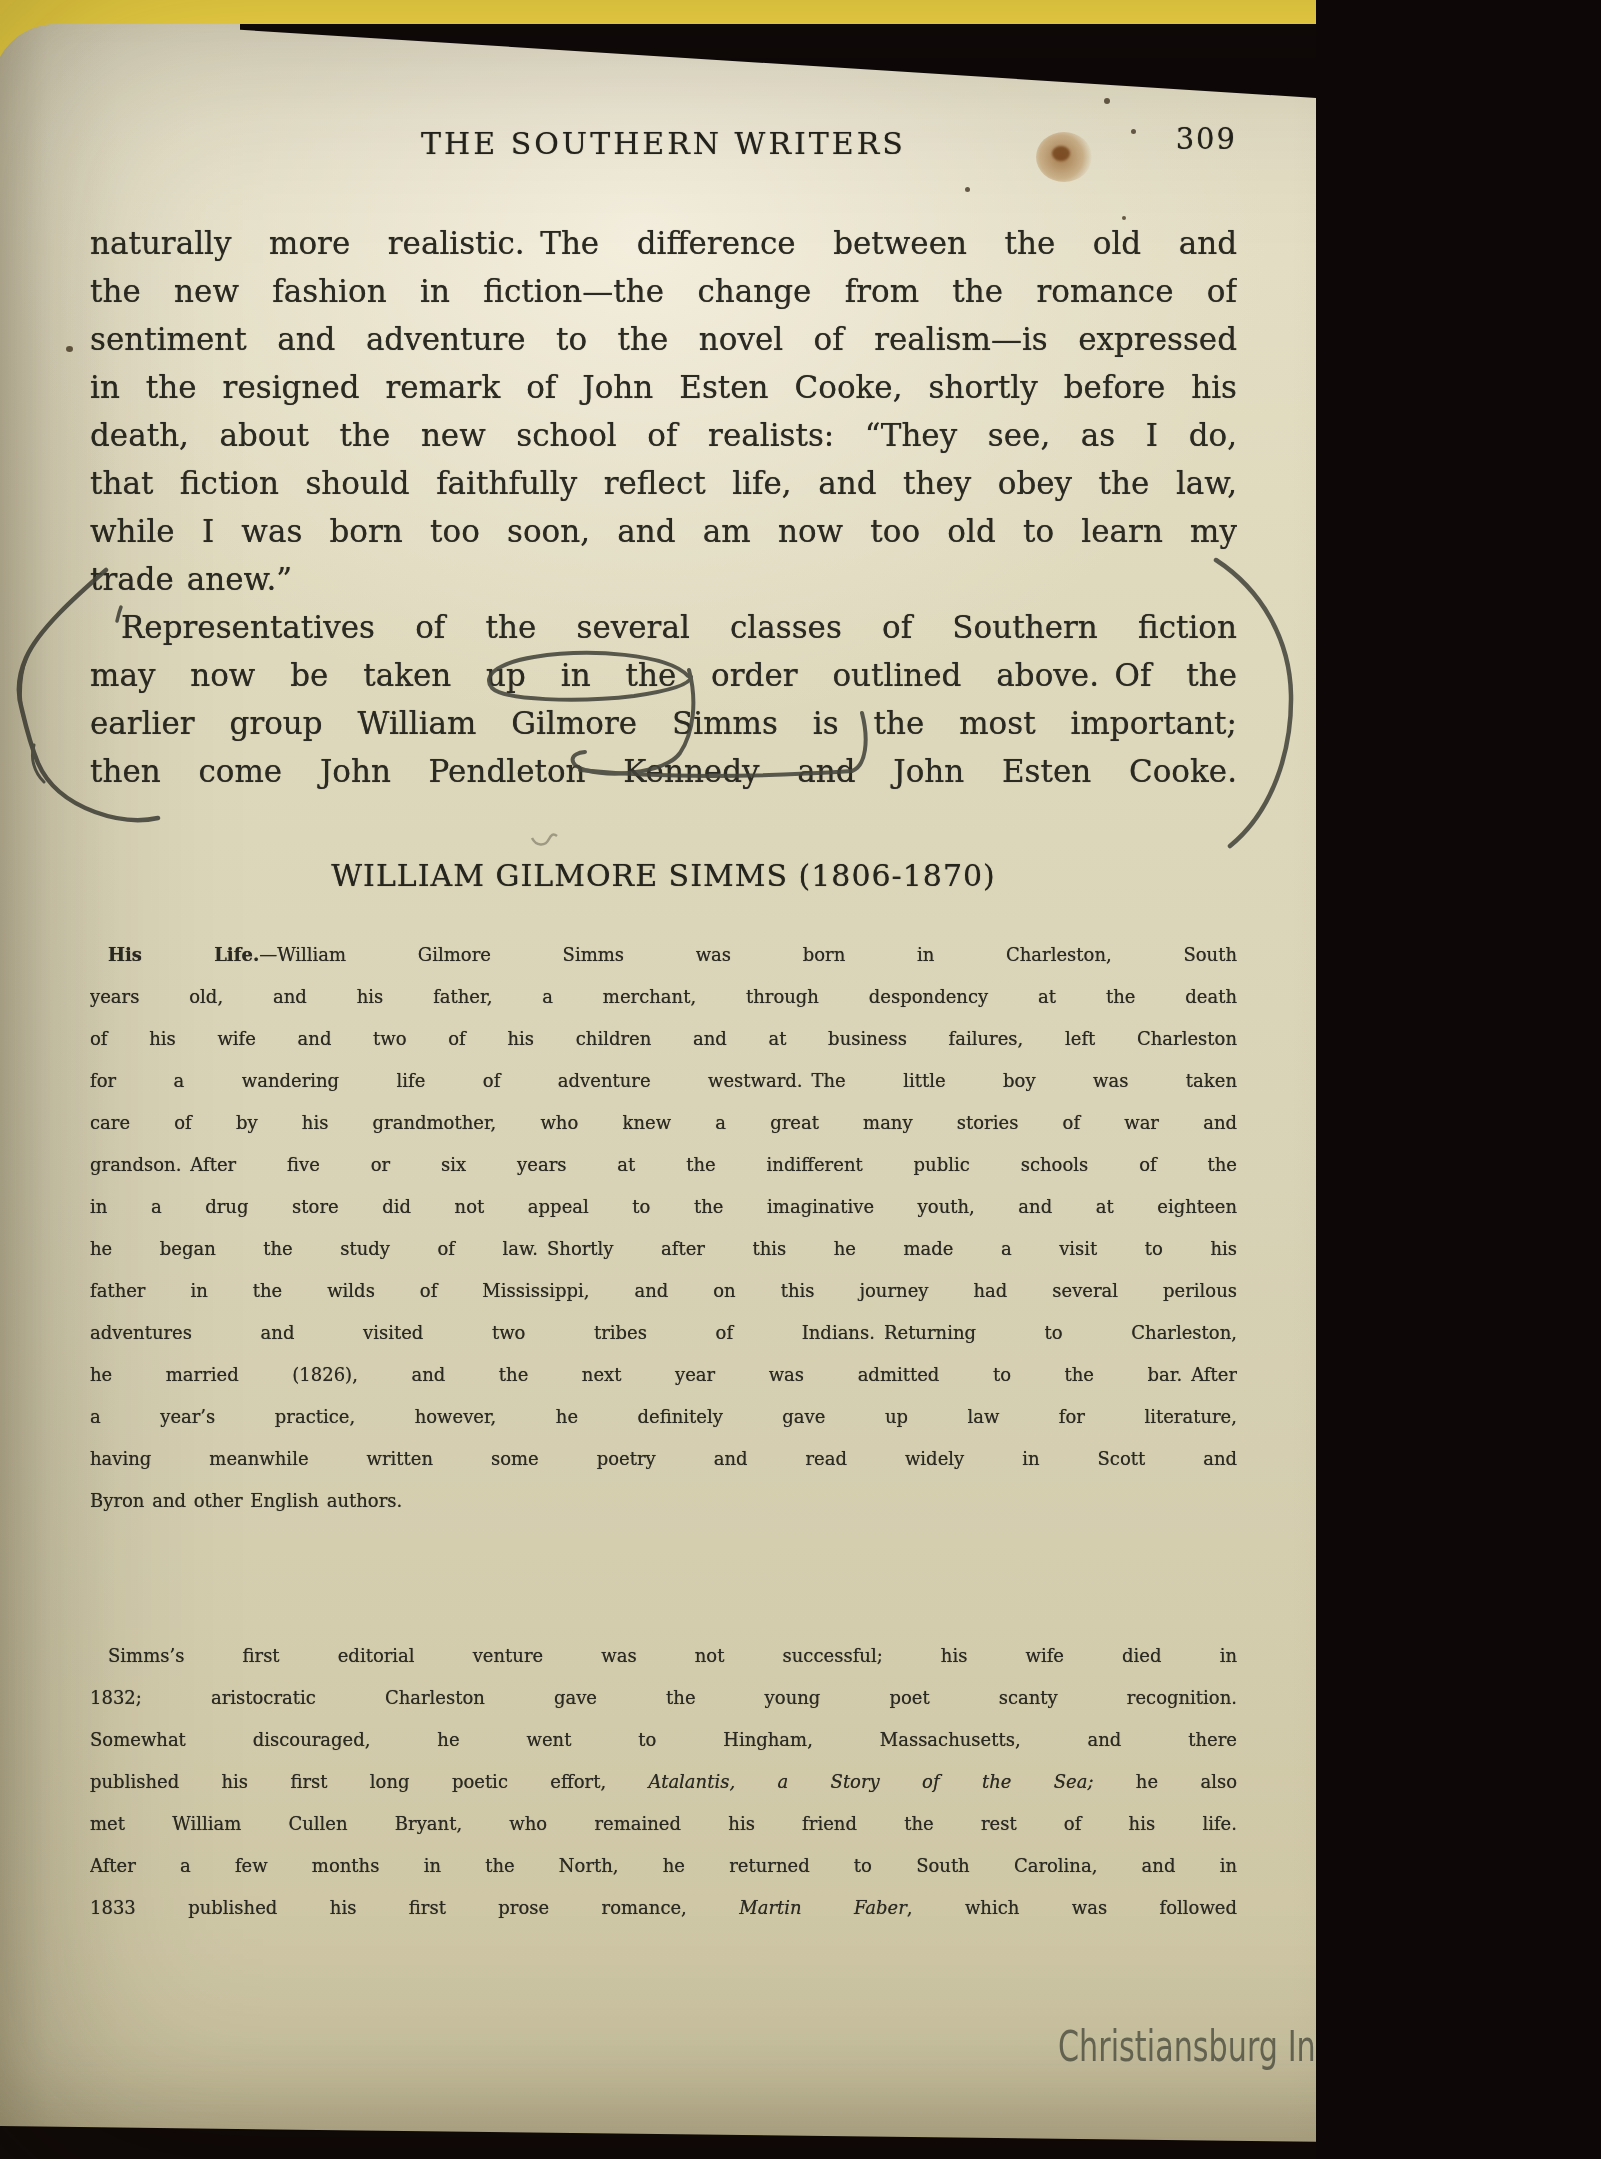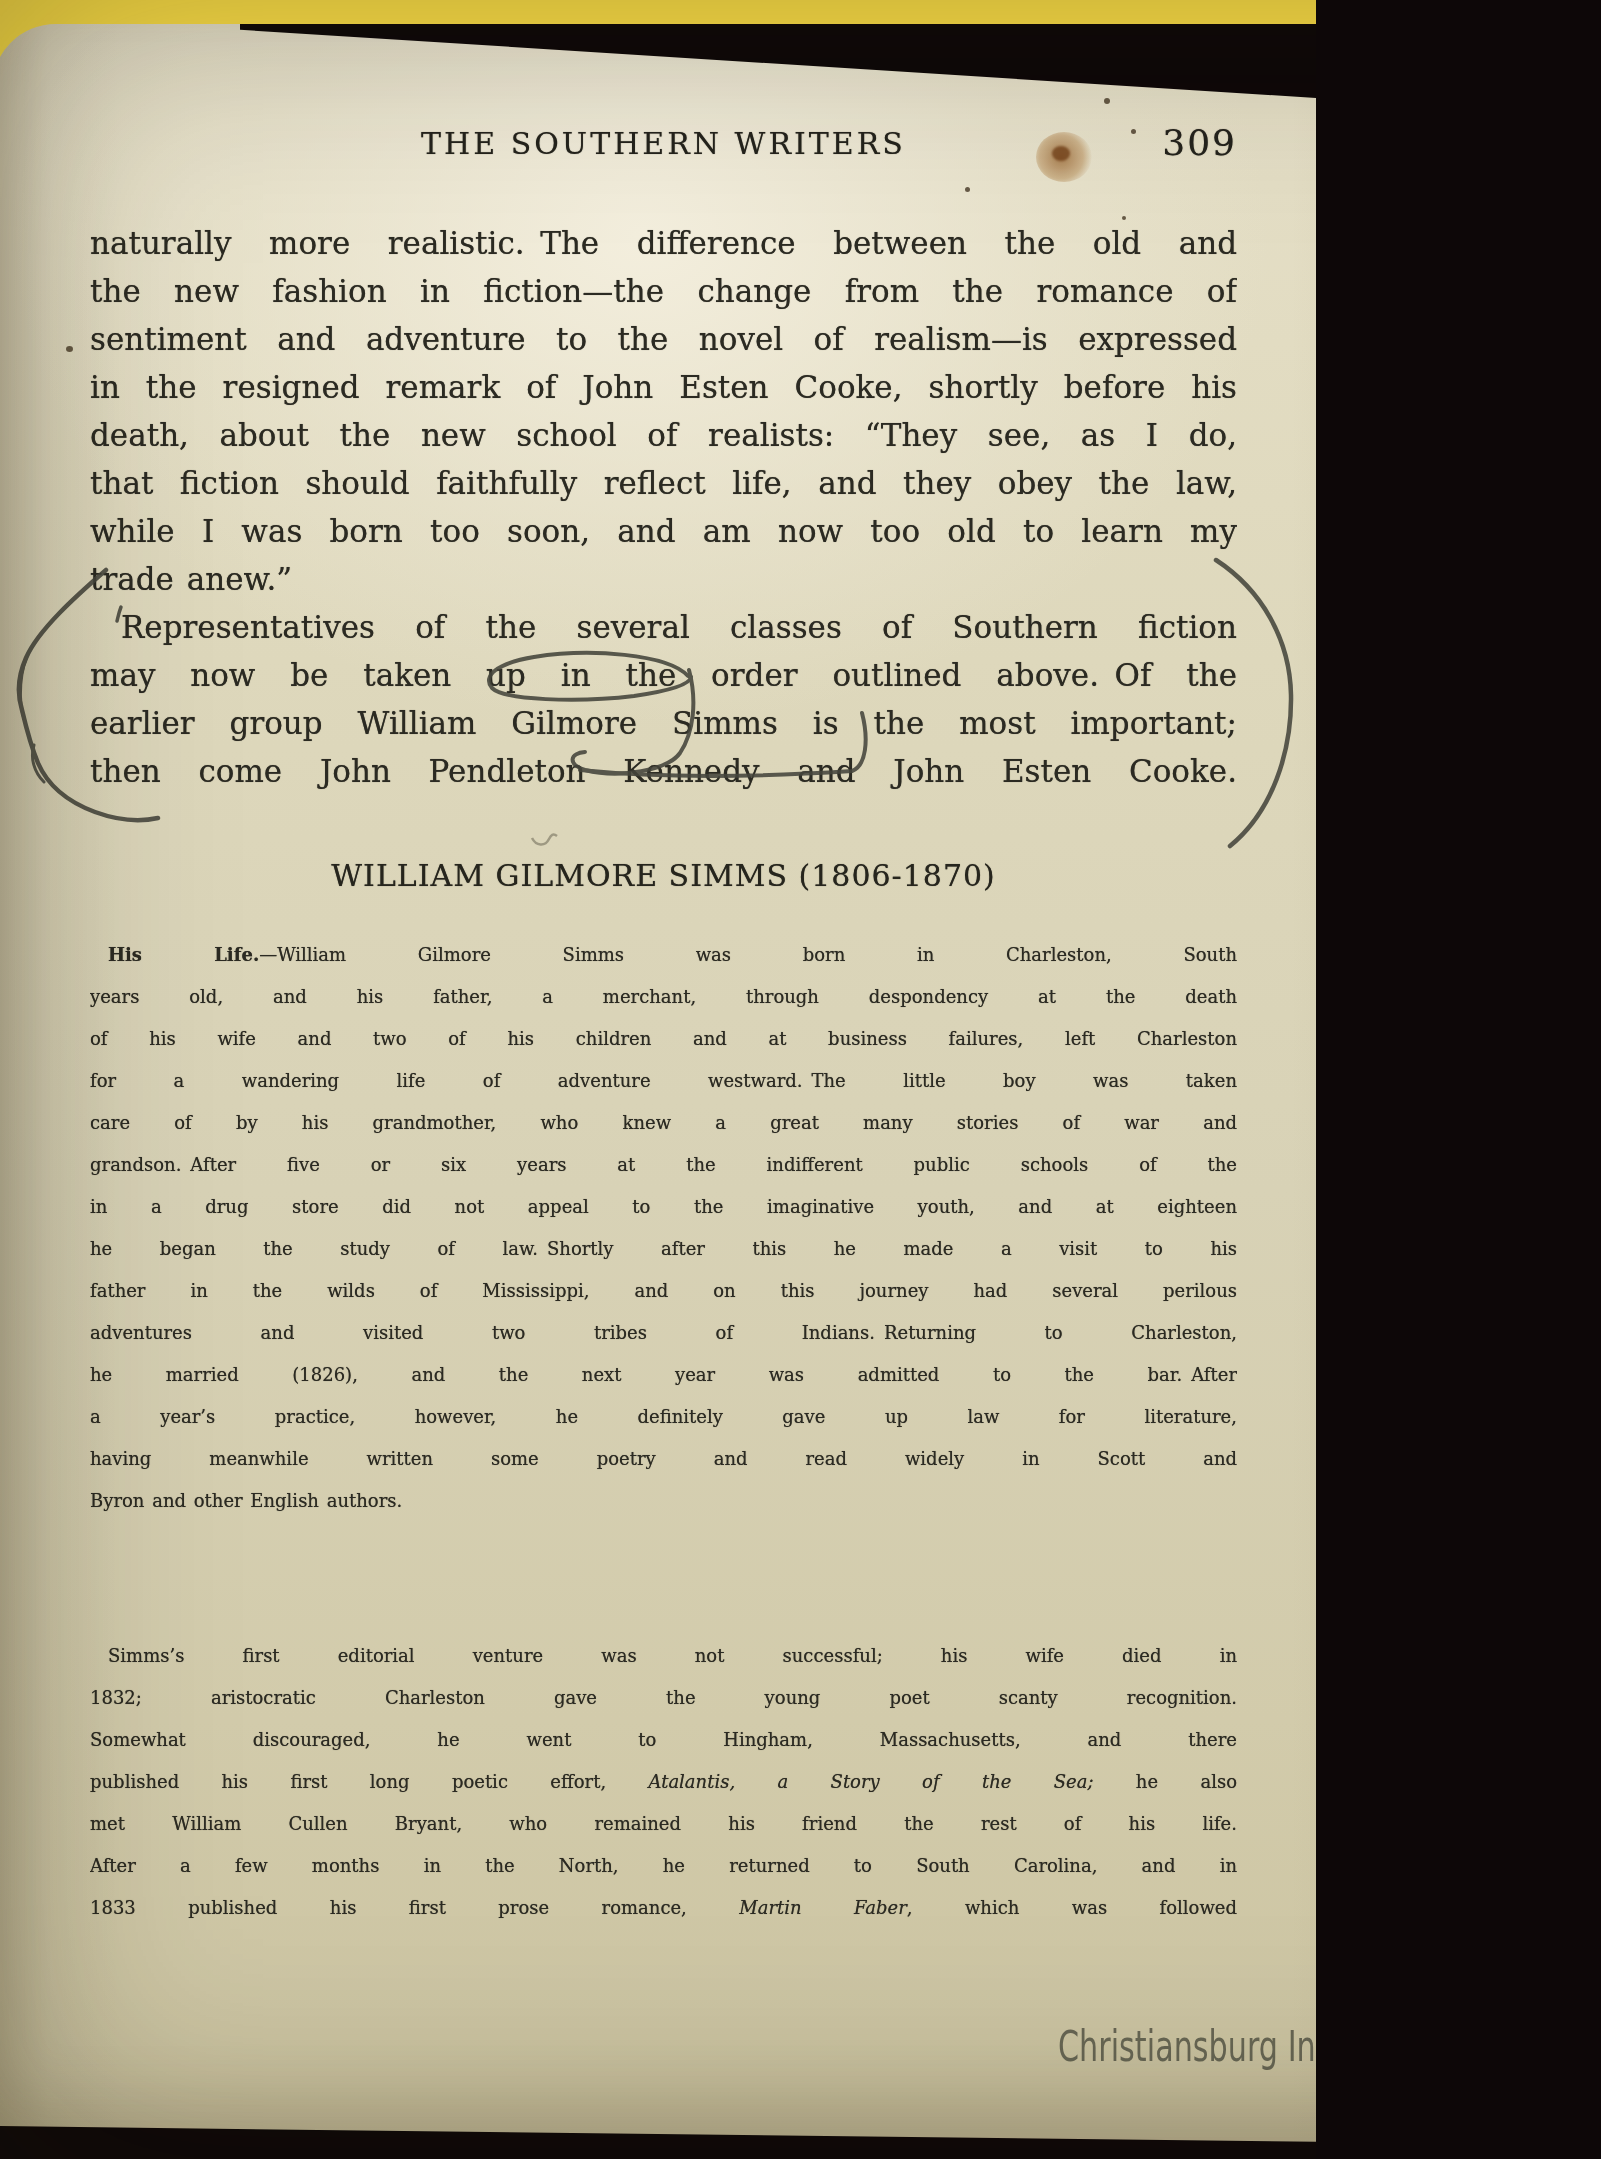--- a/index.html
+++ b/index.html
@@ -38,21 +38,21 @@
   .stain{position:absolute;left:1036px;top:132px;width:56px;height:50px;border-radius:50%;
     background:radial-gradient(circle at 45% 50%,rgba(148,94,40,0.75),rgba(172,122,62,0.45) 55%,rgba(172,122,62,0) 78%);}
   .stain-core{position:absolute;left:1052px;top:146px;width:18px;height:15px;border-radius:50%;
     background:rgba(116,66,26,0.8);filter:blur(1px);}
   .speck{position:absolute;border-radius:50%;background:rgba(59,44,26,0.75);}
   
   .textlayer{position:absolute;left:0;top:0;width:1601px;height:2159px;color:#2b2a22;}
   #page-header{position:absolute;left:90px;top:126px;width:1147px;height:40px;}
   #running-title{display:block;text-align:center;font-size:30px;letter-spacing:3px;color:#24231c;
     text-shadow:0 0 1px rgba(40,38,28,0.6);}
-  #page-number{position:absolute;right:0;top:-4px;font-size:36px;letter-spacing:2px;color:#24231c;
+  #page-number{position:absolute;right:0;top:-4px;font-size:29px;letter-spacing:2px;color:#24231c;
     text-shadow:0 0 1px rgba(40,38,28,0.6);}
   .para{position:absolute;left:90px;width:1147px;text-shadow:0 0 0.7px rgba(43,42,34,0.75);}
   .para.large{font-size:31px;line-height:48px;word-spacing:3px;}
   .para.small{font-size:18px;line-height:42px;word-spacing:2px;}
   #paraA{top:219px;}
   #paraB{top:603px;}
   #paraC{top:934px;}
   #paraD{top:1635px;}
   .line{text-align:justify;text-align-last:justify;overflow:hidden;}
   .para.large .line{height:48px;}

